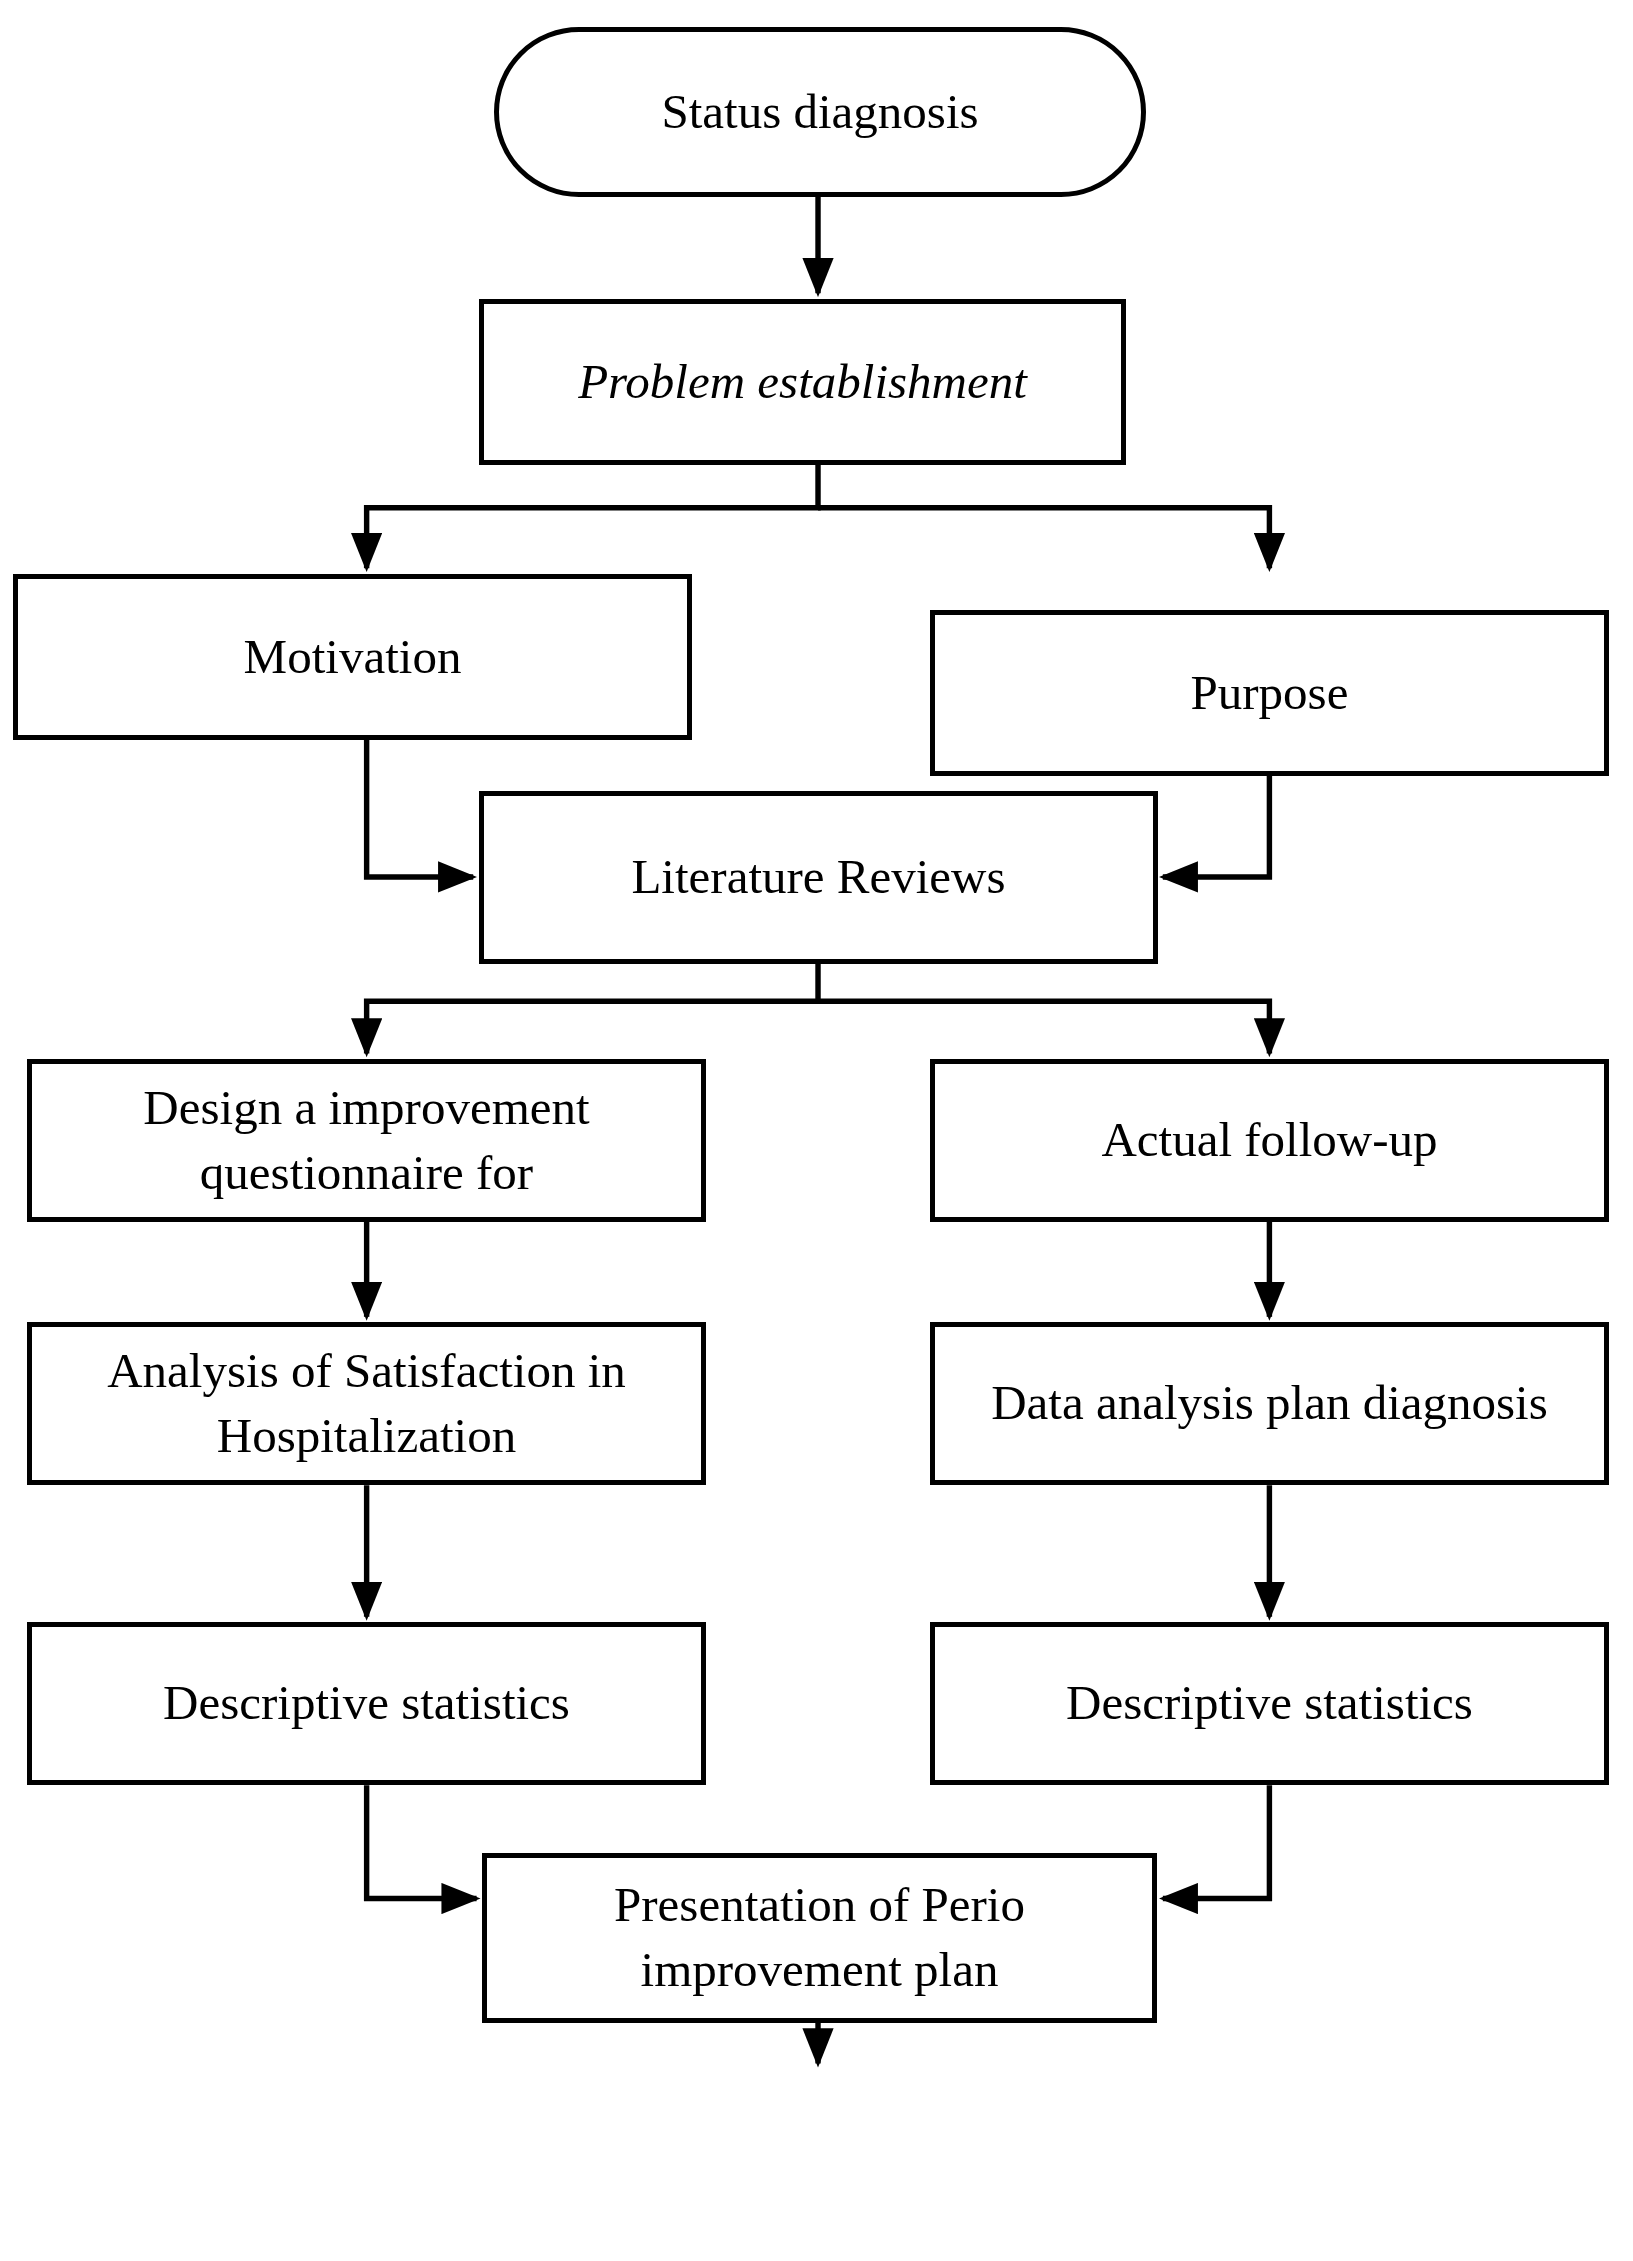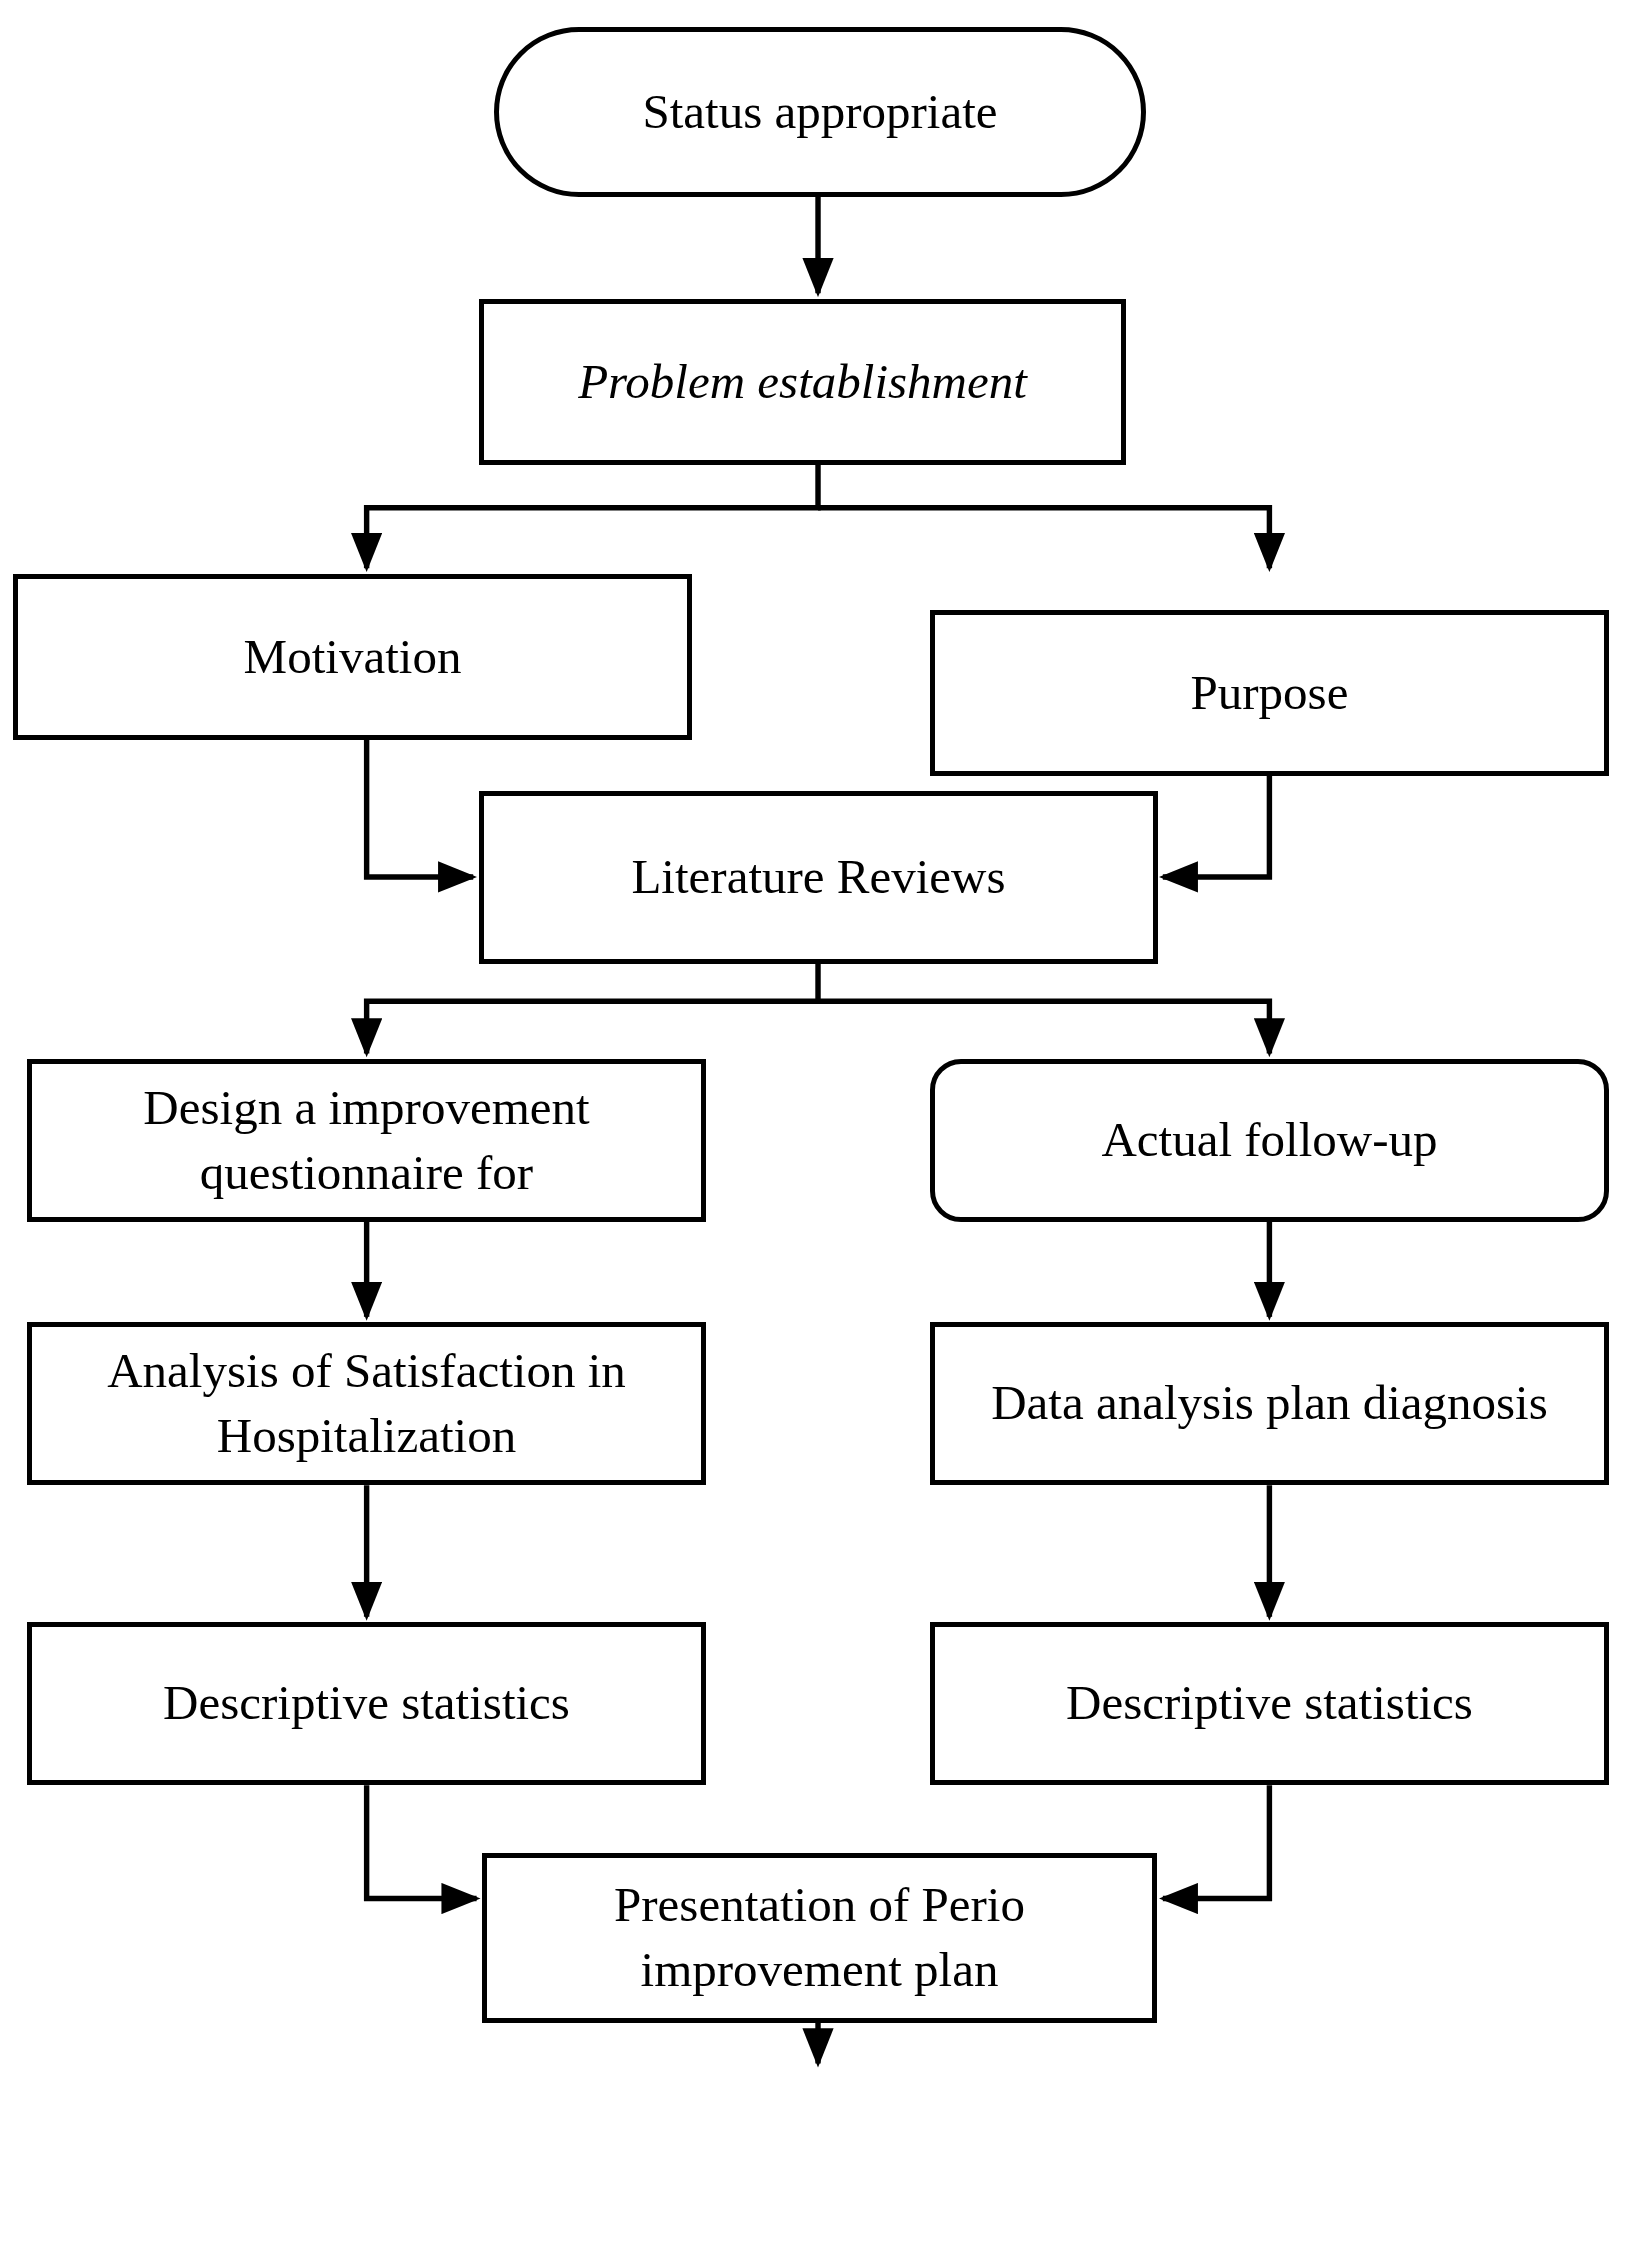--- a/index.html
+++ b/index.html
@@ -40,21 +40,21 @@
   .stadium {
     border-radius: 678px;
   }
   
   .n-status        { left: 494px;  top: 27px;   width: 652px;  height: 170px; }
   .n-problem       { left: 479px;  top: 299px;  width: 647px; height: 166px; font-style: italic; }
   .n-motivation    { left: 13px;   top: 574px;  width: 679px; height: 166px; }
   .n-purpose       { left: 930px; top: 574px;  width: 679px; height: 166px; margin-top: 36px; }
   .n-literature    { left: 479px;  top: 791px; width: 679px; height: 173px; }
   .n-design        { left: 27px;   top: 1059px; width: 679px; height: 163px; }
-  .n-actual        { left: 930px; top: 1059px; width: 679px; height: 163px; border-radius: 31px; }
+  .n-actual        { left: 930px; top: 1059px; width: 679px; height: 163px; }
   .n-analysis      { left: 27px;   top: 1322px; width: 679px; height: 163px; }
   .n-dataanalysis  { left: 930px; top: 1322px; width: 679px; height: 163px; }
   .n-descleft      { left: 27px;   top: 1622px; width: 679px; height: 163px; }
   .n-descright     { left: 930px; top: 1622px; width: 679px; height: 163px; }
   .n-presentation  { left: 482px;  top: 1809px; width: 675px;  height: 170px; margin-top: 44px; }
   .n-propose       { left: 336px;  top: 2070px; width: 964px; height: 180px; }
 </style>
 </head>
 <body>
 
@@ -77,21 +77,21 @@
       <path d="M 540 1800 V 1940" marker-end="url(#arrow)"></path>
       <path d="M 540 2188 V 2382" marker-end="url(#arrow)"></path>
       <path d="M 1870 1800 V 1940" marker-end="url(#arrow)"></path>
       <path d="M 1870 2188 V 2382" marker-end="url(#arrow)"></path>
       <path d="M 540 2630 V 2797 H 702" marker-end="url(#arrow)"></path>
       <path d="M 1870 2630 V 2797 H 1713" marker-end="url(#arrow)"></path>
       <path d="M 1205 2915 V 3040" marker-end="url(#arrow)"></path>
     </g>
   </svg>
 
-  <div class="node stadium n-status">Status appropriate</div>
+  <div class="node stadium n-status">Status diagnosis</div>
 
   <div class="node n-problem">Problem establishment</div>
 
   <div class="node n-motivation">Motivation</div>
 
   <div class="node n-purpose">Purpose</div>
 
   <div class="node n-literature">Literature Reviews</div>
 
   <div class="node n-design">Design a improvement

